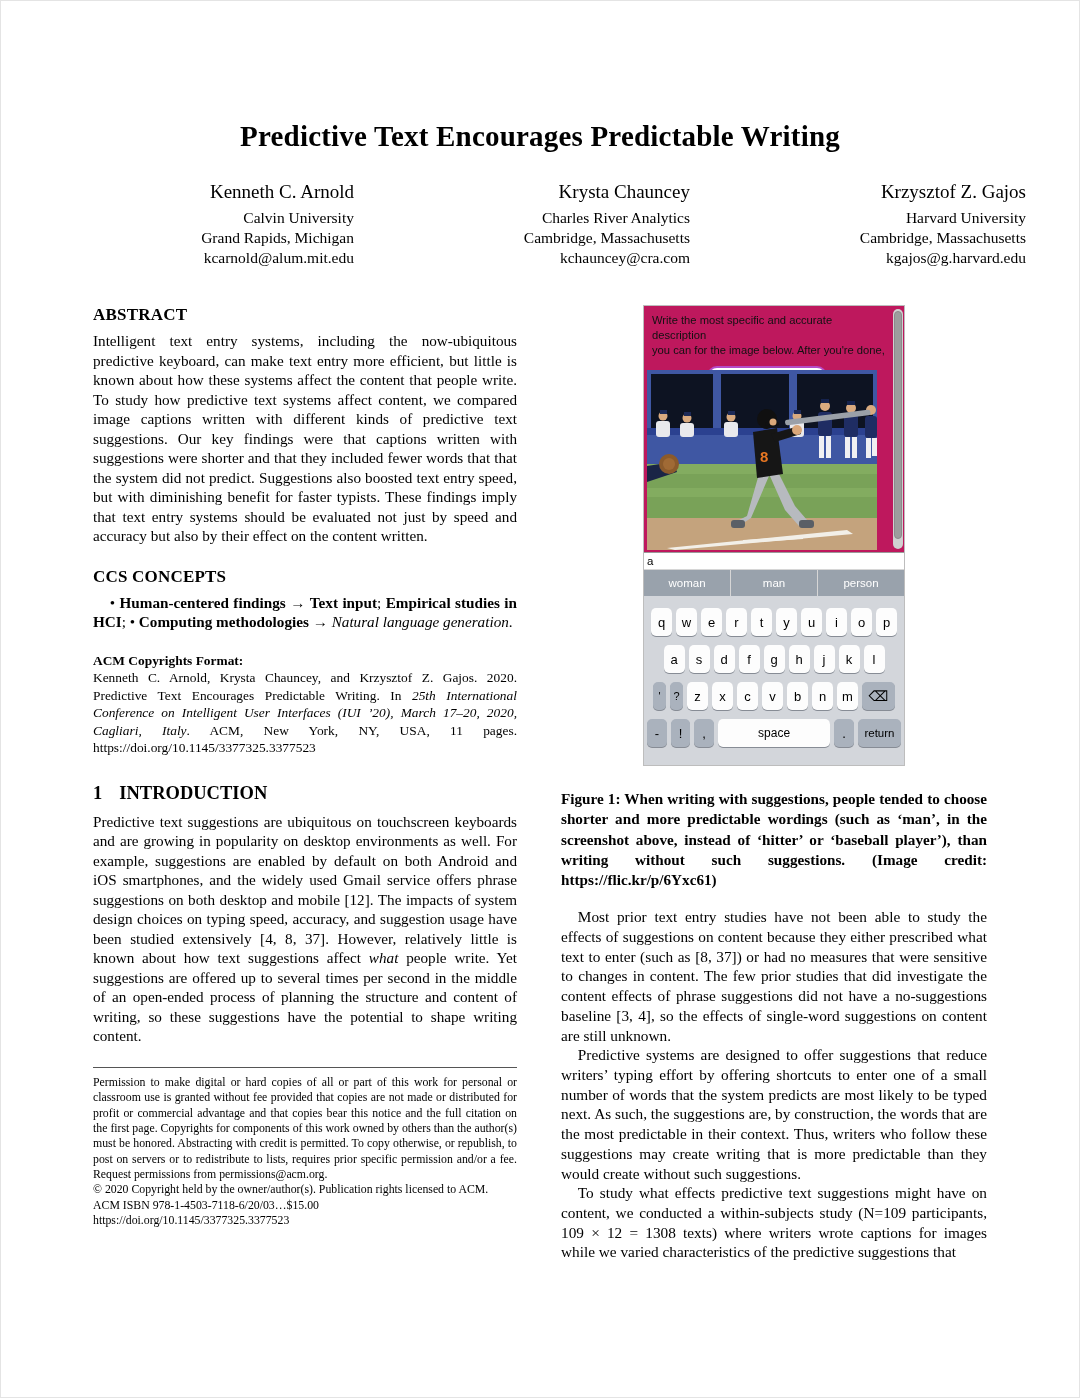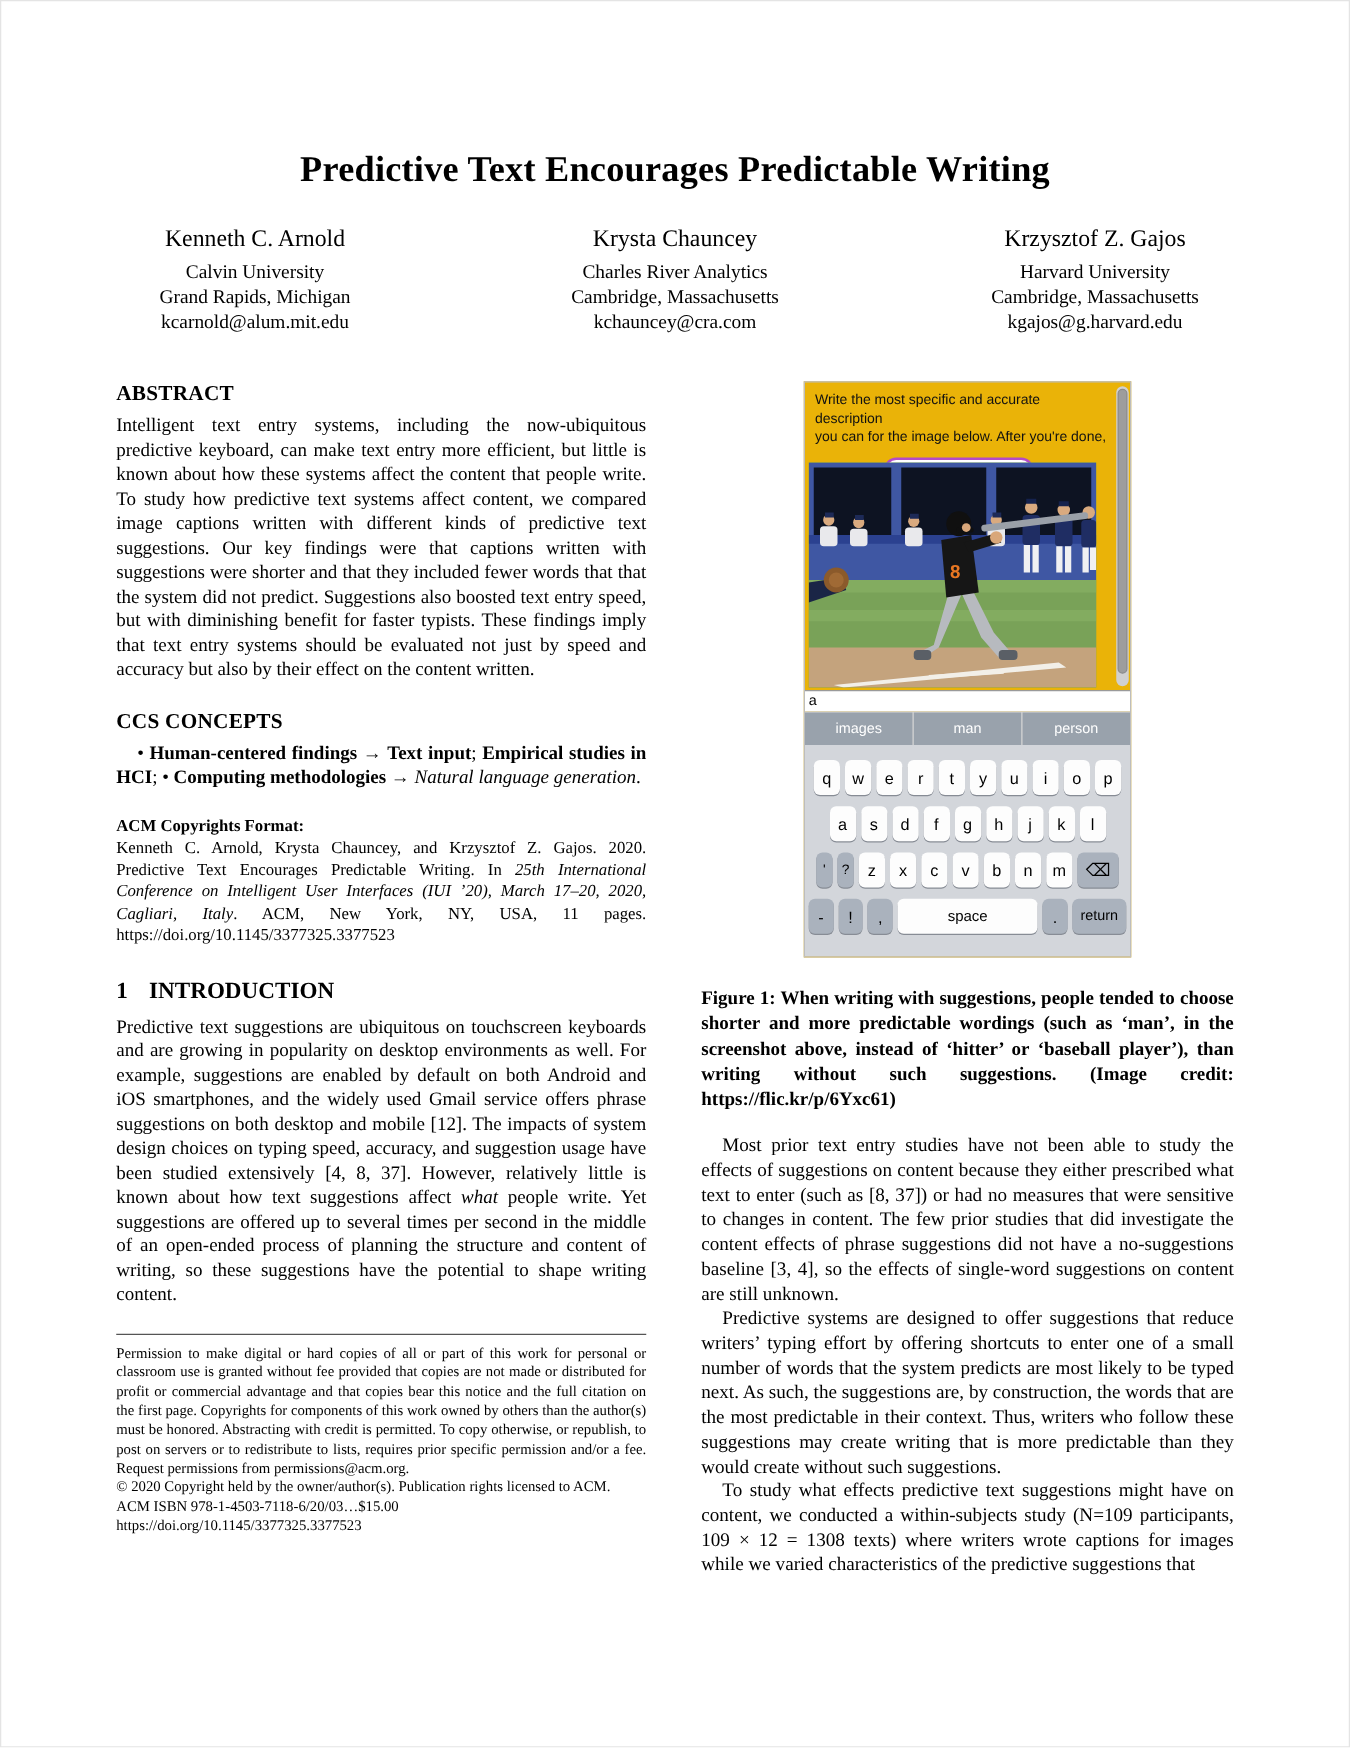--- a/index.html
+++ b/index.html
@@ -7,21 +7,21 @@
   .page {
     position:relative; width:1080px; height:1398px; background:#ffffff;
     border:1px solid #e4e4e4; overflow:hidden;
     font-family:"Liberation Serif", serif; color:#000;
   }
   .paper-title {
     margin-top:119px; text-align:center;
     font-size:29px; font-weight:bold; letter-spacing:0.2px;
   }
   .authors { display:flex; justify-content:center; gap:36px; margin-top:27px; }
-  .author { width:300px; text-align:center; line-height:1.3; }
+  .author { width:300px; text-align:right; line-height:1.3; }
   .author .name { font-size:19px; margin-bottom:3px; }
   .author .line { font-size:15.5px; }
   .columns { display:flex; gap:44px; margin:37px 92px 0; }
   .col { width:428px; }
   .col-left { width:426px; }
   h2.sec { font-size:17px; font-weight:bold; margin:0 0 6px; letter-spacing:0.2px; }
   .bodytext { font-size:15.2px; line-height:1.285; text-align:justify; }
   .indent { text-indent:1.1em; }
   .b { font-weight:bold; }
   .i { font-style:italic; }
@@ -31,21 +31,21 @@
   .acmref { margin-top:20px; font-size:13.4px; line-height:1.3; text-align:justify; }
   .acmref .head { font-weight:bold; }
   .intro-head { margin-top:26px; font-size:18.5px; font-weight:bold; margin-bottom:8px; }
   .intro-head .num { display:inline-block; margin-right:17px; }
   .footnote { margin-top:21px; border-top:1px solid #555; padding-top:7px;
               font-size:11.8px; line-height:1.3; }
   .footnote p { text-align:justify; }
 
   
   .figure-wrap { width:262px; margin:0 auto; }
-  .phone { background:#eab308; border:1px solid #bdbdbd; font-family:"Liberation Sans", sans-serif; }
+  .phone { background:#be185d; border:1px solid #bdbdbd; font-family:"Liberation Sans", sans-serif; }
   .scroll-area { position:relative; height:246px; }
   .prompt { padding:7px 16px 0 8px; font-size:11.2px; line-height:1.35; color:#111; }
   .tap-row { display:flex; align-items:center; margin:8px 0 0 8px; }
   .tap-label { font-size:11.2px; color:#111; }
   .next-btn { margin-left:11px; width:120px; height:22px; background:#fff;
     border:2px solid #b44bc8; border-radius:10px; display:flex; align-items:center;
     justify-content:center; font-size:12.5px; font-weight:bold; color:#000; }
   .photo { position:absolute; left:3px; top:64px; width:230px; height:180px; background:#79a258; }
   .photo svg { display:block; }
   .scrollbar { position:absolute; right:1px; top:3px; width:10px; height:240px;
@@ -220,21 +220,21 @@
               </svg>
             </div>
             <div class="scrollbar">
               <div class="scroll-thumb"></div>
             </div>
           </div>
 
           <div class="typed-row">a</div>
 
           <div class="suggestions">
-            <div class="sugg">images</div>
+            <div class="sugg">woman</div>
             <div class="sugg">man</div>
             <div class="sugg">person</div>
           </div>
 
           <div class="keyboard">
             <div class="krow">
               <div class="key">q</div>
               <div class="key">w</div>
               <div class="key">e</div>
               <div class="key">r</div>

